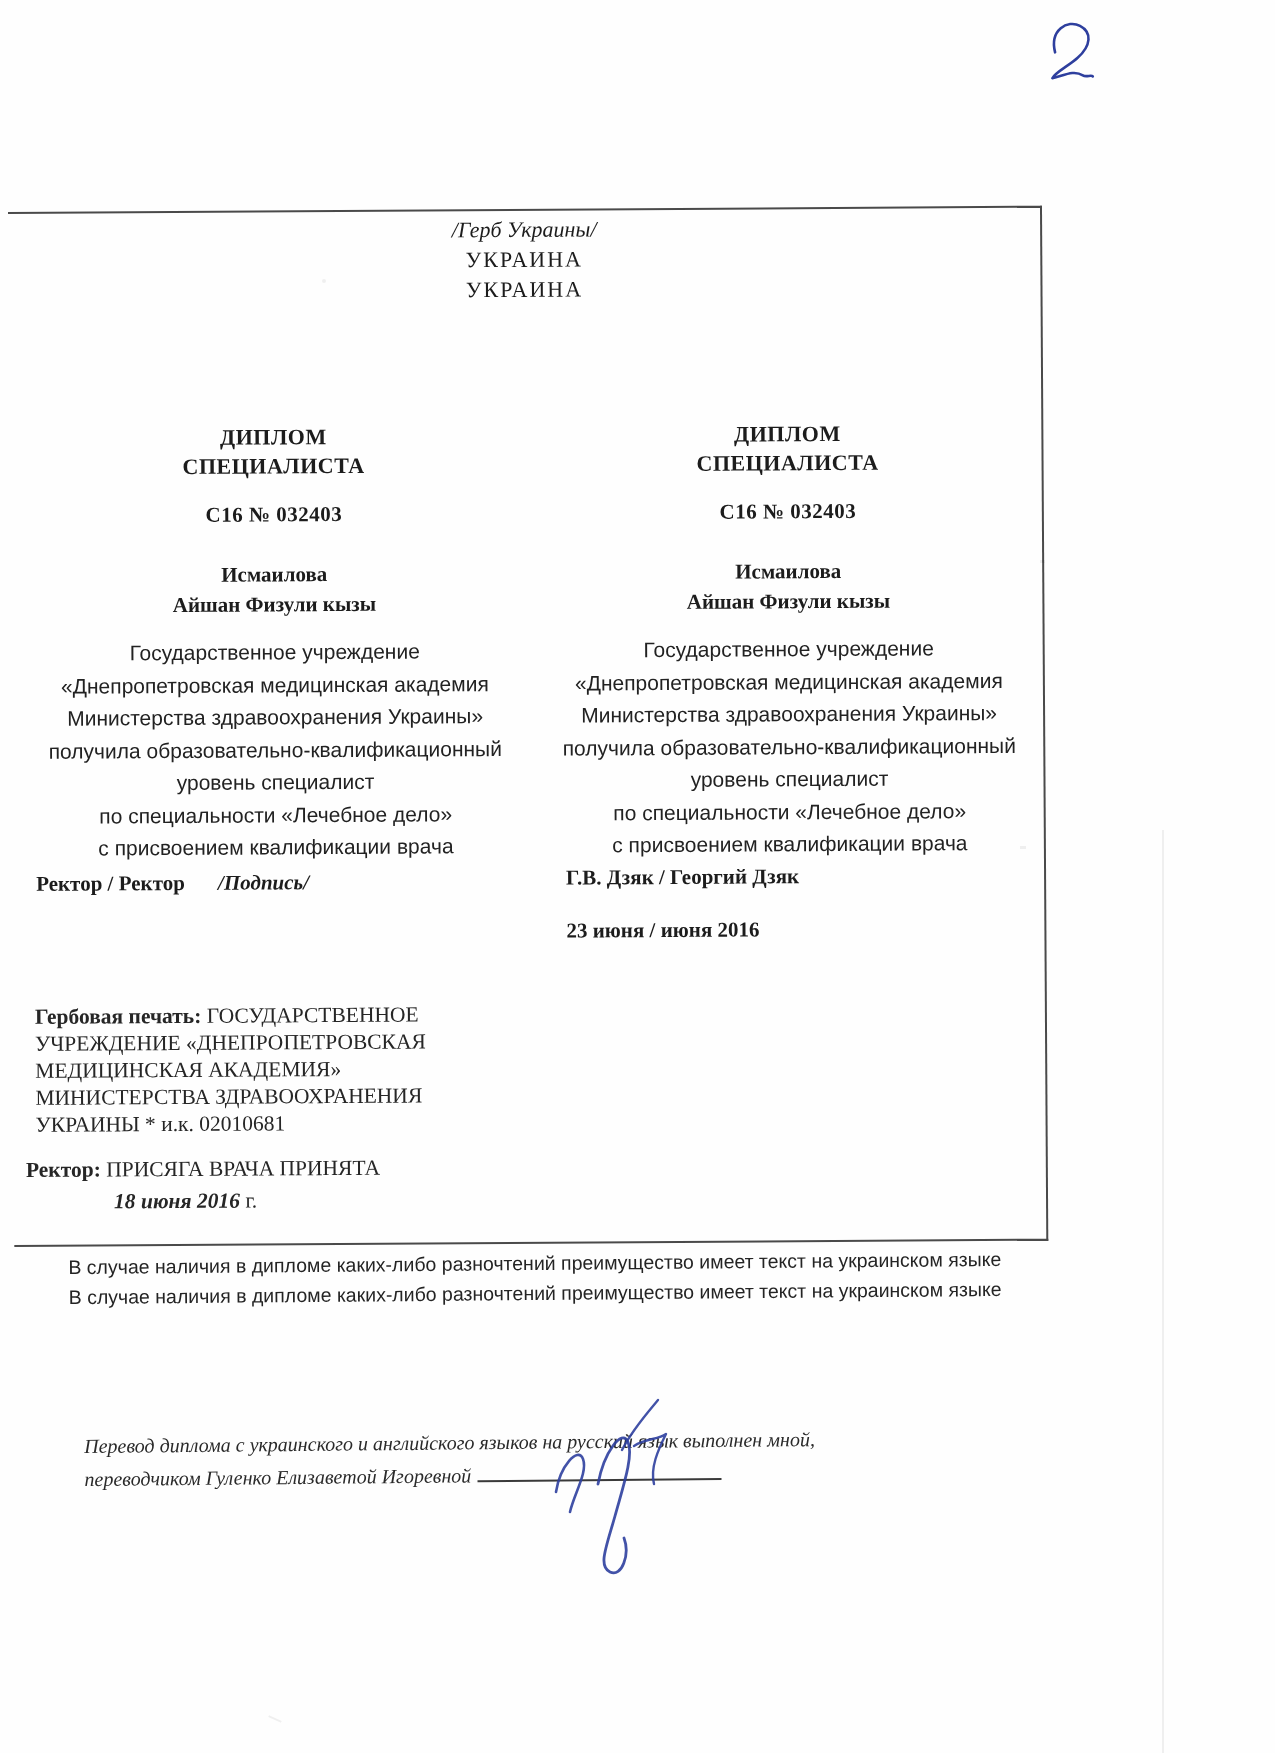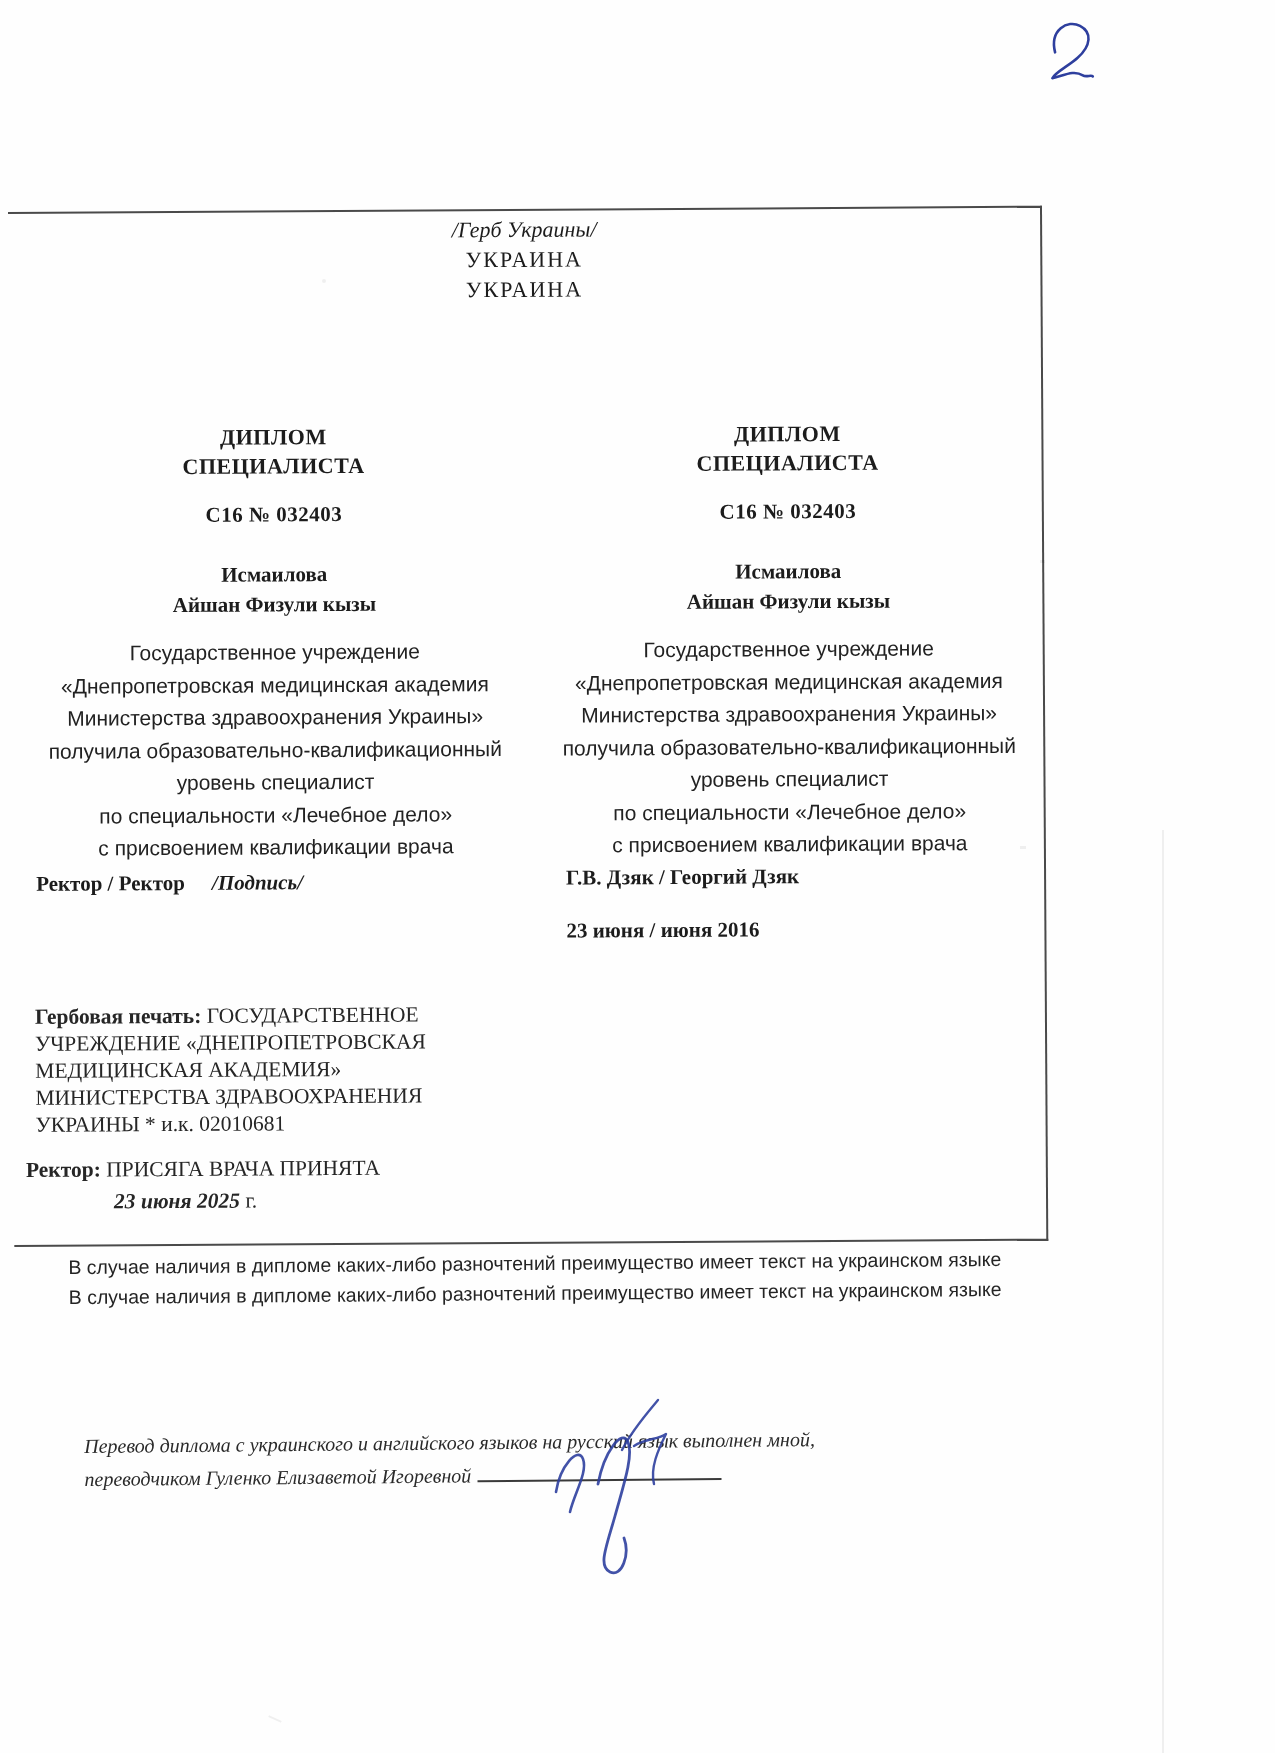--- a/index.html
+++ b/index.html
@@ -58,21 +58,21 @@
         <span style="display:block">Государственное учреждение</span>
         <span style="display:block">«Днепропетровская медицинская академия</span>
         <span style="display:block">Министерства здравоохранения Украины»</span>
         <span style="display:block">получила образовательно-квалификационный</span>
         <span style="display:block">уровень специалист</span>
         <span style="display:block">по специальности «Лечебное дело»</span>
         <span style="display:block">с присвоением квалификации врача</span>
       </div>
       <div class="abs signoff" style="left:6px;top:658px;">
         <span>Ректор / Ректор</span>
-        <span class="i" style="margin-left:22px;">/Подпись/</span>
+        <span class="i" style="margin-left:28px;">/Подпись/</span>
       </div>
     </div>
 
     <div class="abs" style="left:532px;top:0;width:492px;height:100%;">
       <div class="abs col-heading center" style="left:0;top:210px;width:100%;">
         <span style="display:block">ДИПЛОМ</span>
         <span style="display:block">СПЕЦИАЛИСТА</span>
       </div>
       <div class="abs col-serial center" style="left:0;top:290px;width:100%;">С16 № 032403</div>
       <div class="abs col-name center" style="left:0;top:347px;width:100%;">
@@ -100,21 +100,21 @@
       <span style="display:block">МИНИСТЕРСТВА ЗДРАВООХРАНЕНИЯ</span>
       <span style="display:block">УКРАИНЫ * и.к. 02010681</span>
     </div>
 
     <div class="abs stamp" style="left:12px;top:940px;width:480px;">
       <div>
         <span class="b">Ректор:</span>
         <span>ПРИСЯГА ВРАЧА ПРИНЯТА</span>
       </div>
       <div style="padding-left:88px;">
-        <span class="b i">23 июня 2025</span>
+        <span class="b i">18 июня 2016</span>
         <span>г.</span>
       </div>
     </div>
   </div>
 
   <div class="abs disclaimer sans center" style="left:30px;top:1248px;width:1010px;">
     <span style="display:block">В случае наличия в дипломе каких-либо разночтений преимущество имеет текст на украинском языке</span>
     <span style="display:block">В случае наличия в дипломе каких-либо разночтений преимущество имеет текст на украинском языке</span>
   </div>
 

